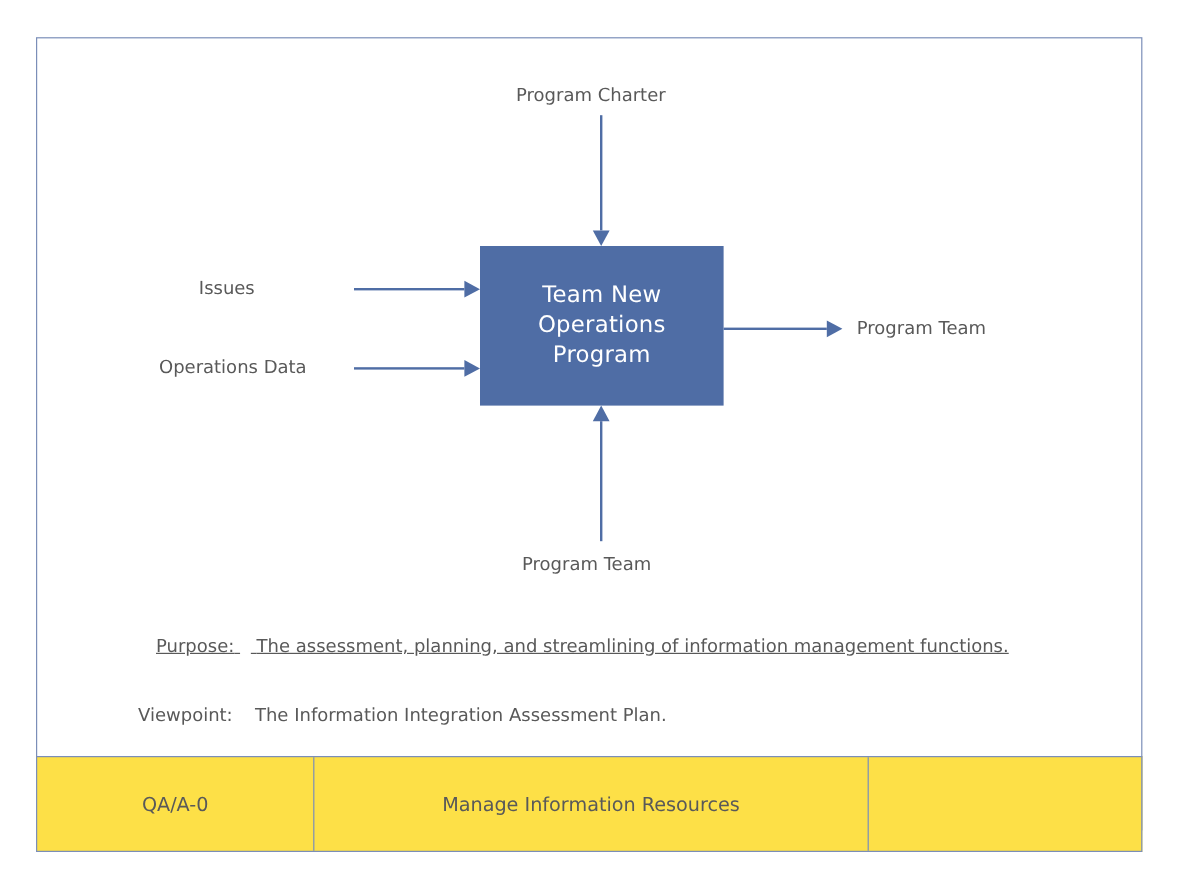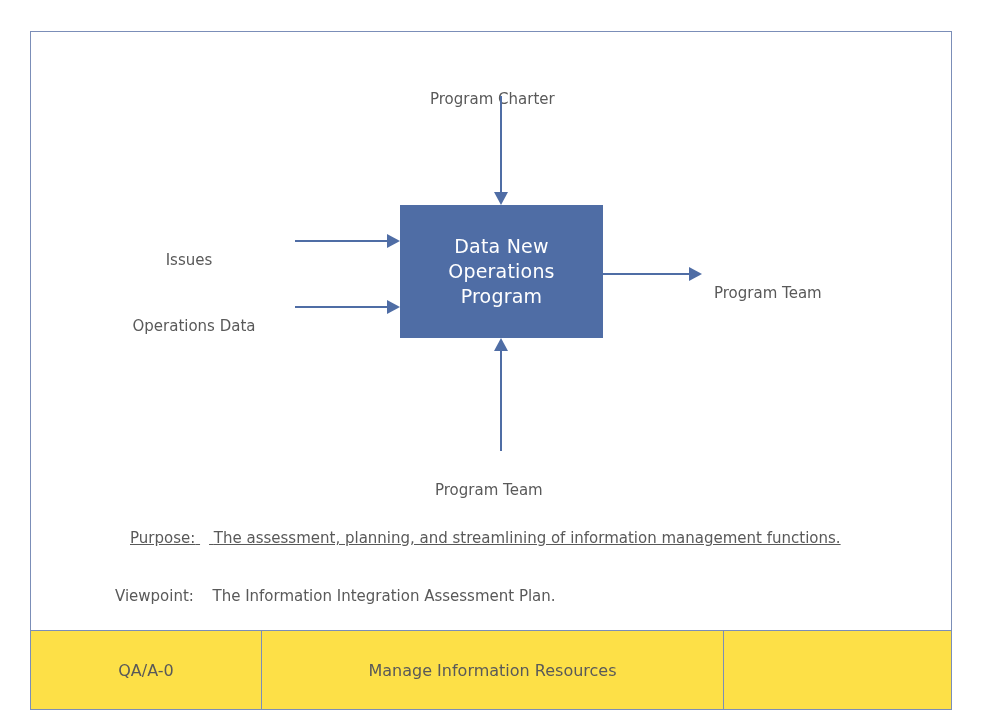--- a/index.html
+++ b/index.html
@@ -81,21 +81,20 @@
     border-bottom: 13px solid #4F6DA5;
   }
 
   
   .arrow-label {
     position: absolute;
     font-size: 15px;
     color: #595959;
     white-space: nowrap;
     line-height: 18px;
-    margin-top: 20px;
   }
   .lbl-right { text-align: center; }
 
   
   .note-row {
     position: absolute;
     font-size: 15px;
     color: #595959;
     white-space: nowrap;
     line-height: 20px;
@@ -150,21 +149,21 @@
 
   <div class="arrow-line h-line" style="left:603px; top:273px; width:86px;"></div>
   <div class="arrow-head head-right" style="left:689px; top:267px;"></div>
   <div class="arrow-label" style="left:714px; top:264px;">Program Team</div>
 
   <div class="arrow-line v-line" style="left:500px; top:351px; height:100px;"></div>
   <div class="arrow-head head-up" style="left:494px; top:338px;"></div>
   <div class="arrow-label" style="left:435px; top:461px;">Program Team</div>
 
   <div id="process-box">
-    <span class="ln">Data New</span>
+    <span class="ln">Team New</span>
     <span class="ln">Operations</span>
     <span class="ln">Program</span>
   </div>
 
   <div class="note-row" style="left:130px; top:528px;text-decoration:underline;">
     <span class="note-key">Purpose:</span>
     <span style="display:inline-block;width:9px;"></span>
     <span class="note-val">The assessment, planning, and streamlining of information management functions.</span>
   </div>
 

